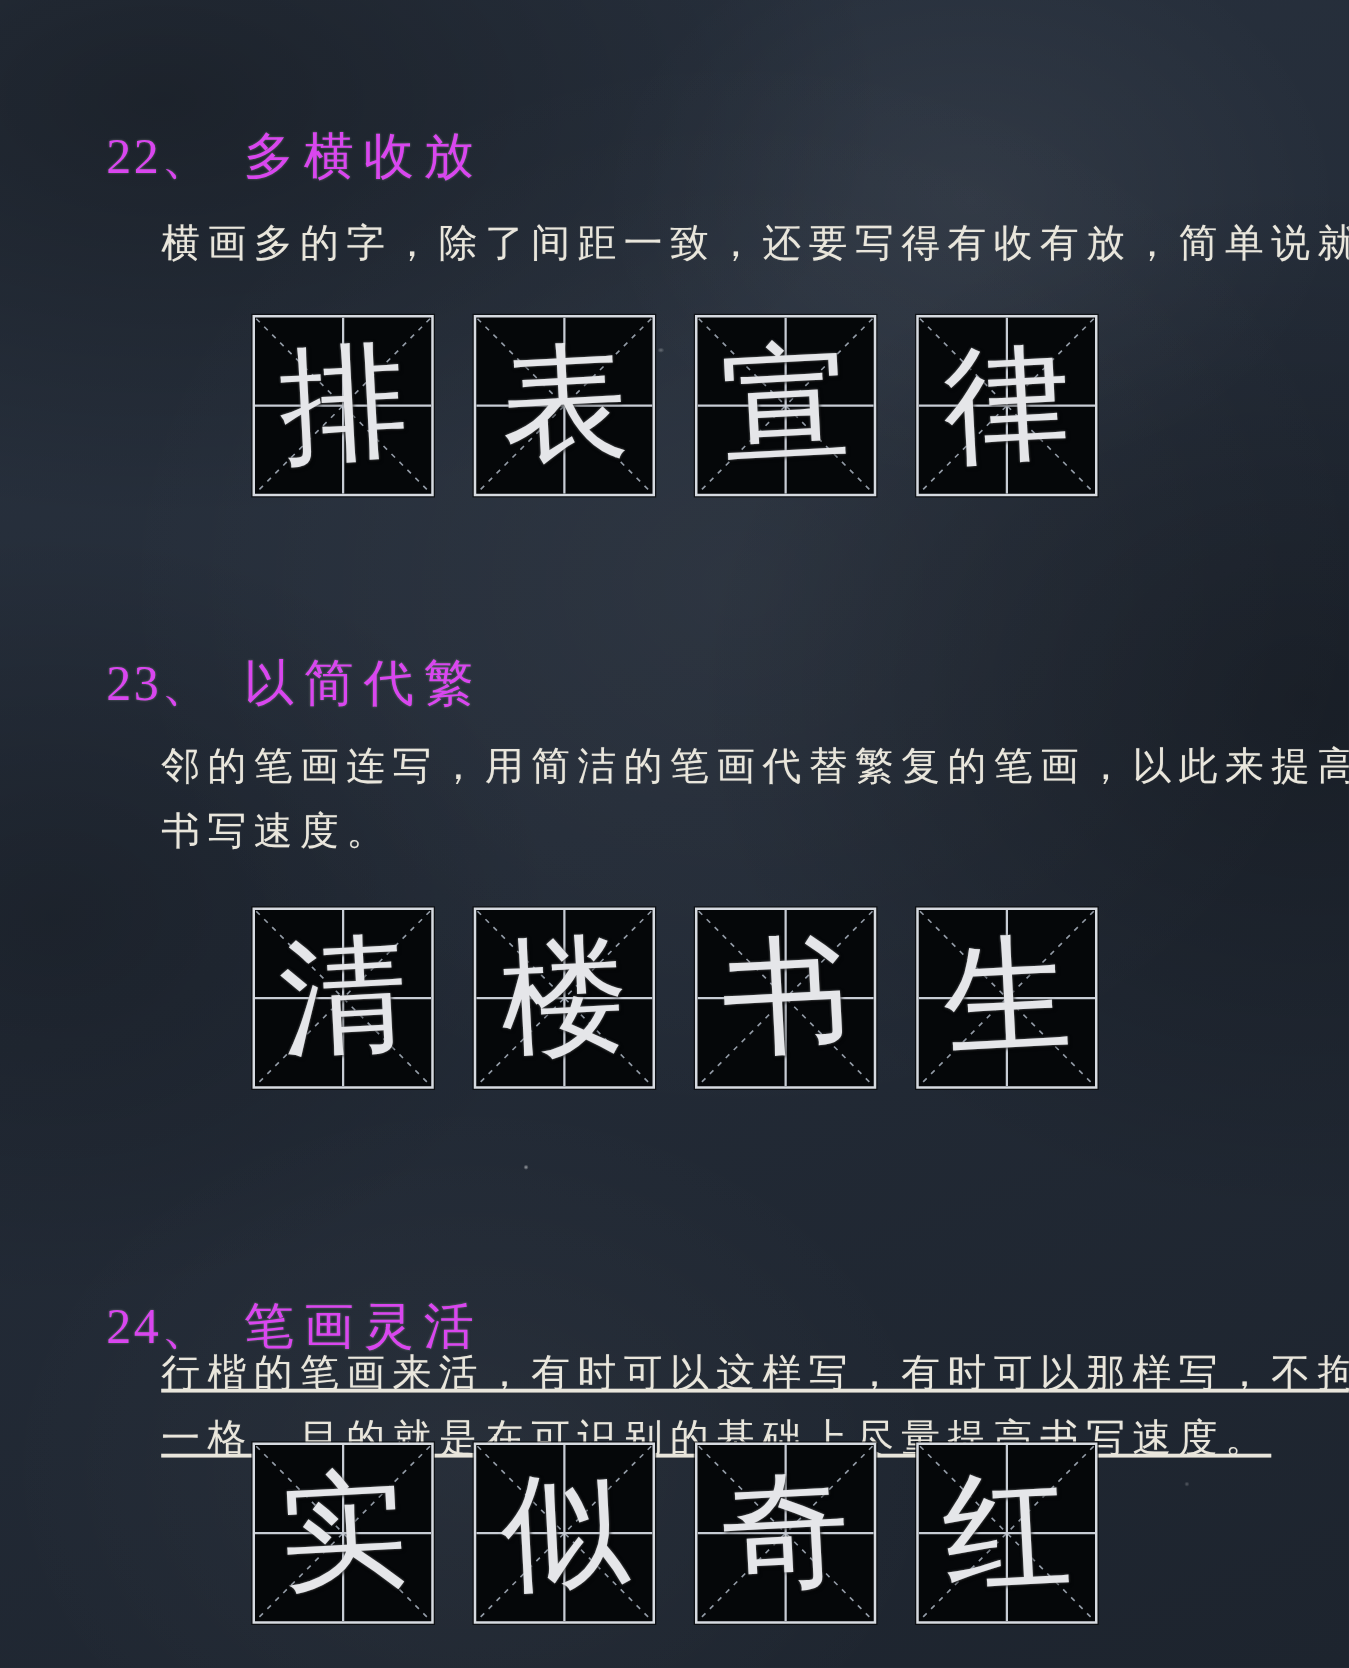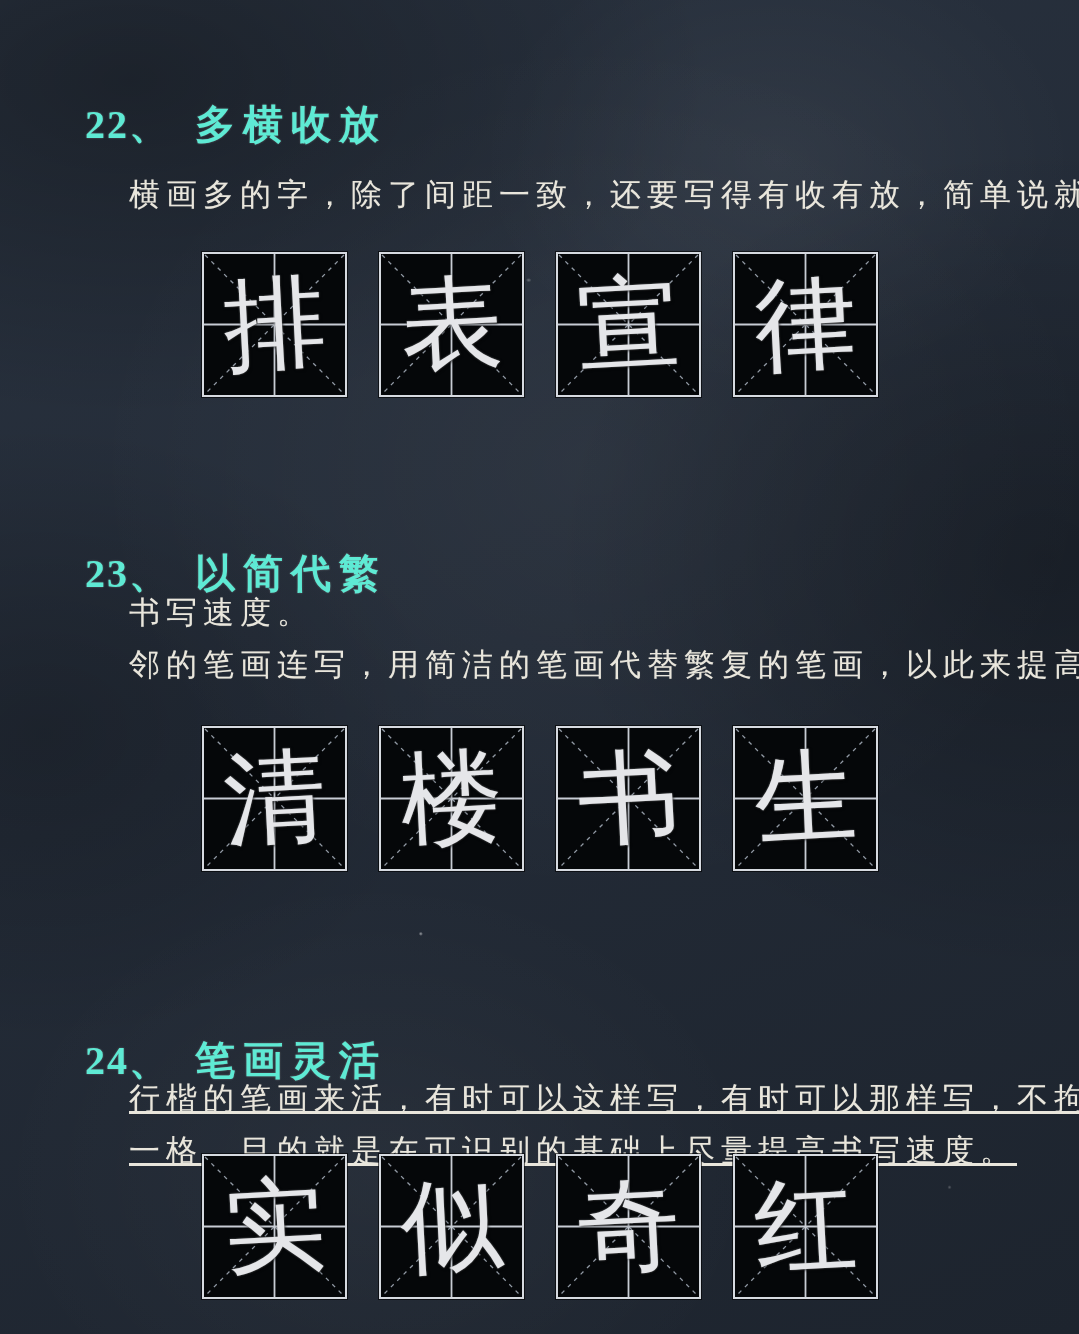--- a/index.html
+++ b/index.html
@@ -15,27 +15,27 @@
       radial-gradient(680px 520px at 4% 55%, rgba(0,0,0,.22), transparent 60%),
       radial-gradient(820px 700px at 55% 35%, rgba(255,255,255,.045), transparent 62%),
       radial-gradient(500px 380px at 72% 12%, rgba(255,255,255,.05), transparent 60%),
       radial-gradient(640px 500px at 35% 88%, rgba(255,255,255,.035), transparent 60%),
       linear-gradient(158deg, #29323f 0%, #232b37 48%, #1d242e 100%);
     font-family:"Liberation Serif","DejaVu Serif",serif;
     color:#ebe8de;
   }
   .heading{
     position:absolute;left:85px;
-    font-size:40px;font-weight:700;letter-spacing:8px;
-    color:#5eead4;white-space:nowrap;
+    font-size:40px;font-weight:400;letter-spacing:8px;
+    color:#d946ef;white-space:nowrap;
     text-shadow:0 0 2px rgba(240,238,228,.35);
   }
   .heading .num{letter-spacing:2px;}
   .heading .ttl{margin-left:24px;}
-  #h22{top:64px;} #h23{top:513px;} #h24{top:1000px;}
+  #h22{top:64px;} #h23{top:486px;} #h24{top:1000px;}
   .para{
     position:absolute;left:85px;width:940px;
     font-size:31px;line-height:52px;letter-spacing:6px;
     color:#e9e6dc;text-shadow:0 0 1px rgba(233,230,220,.3);
   }
   #p22{top:138px;} #p23{top:556px;} #p24{top:1042px;text-decoration:underline;}
   .para .line{display:block;white-space:nowrap;margin-left:44px;}
   .box-row{
     position:absolute;left:50%;transform:translateX(-50%);
     display:flex;gap:32px;
@@ -100,22 +100,22 @@
         <use href="#mz"></use>
       </svg>
     <span class="glyph">律</span>
   </div>
 </div>
 
 <h2 class="heading" id="h23">
   <span class="num">23、</span><span class="ttl">以简代繁</span>
 </h2>
 <p class="para" id="p23">
+  <span class="line">邻的笔画连写，用简洁的笔画代替繁复的笔画，以此来提高</span>
   <span class="line">书写速度。</span>
-  <span class="line">邻的笔画连写，用简洁的笔画代替繁复的笔画，以此来提高</span>
 </p>
 <div class="box-row" id="r23">
   <div class="mizige">
     <svg class="grid">
         <use href="#mz"></use>
       </svg>
     <span class="glyph">清</span>
   </div>
   <div class="mizige">
     <svg class="grid">

